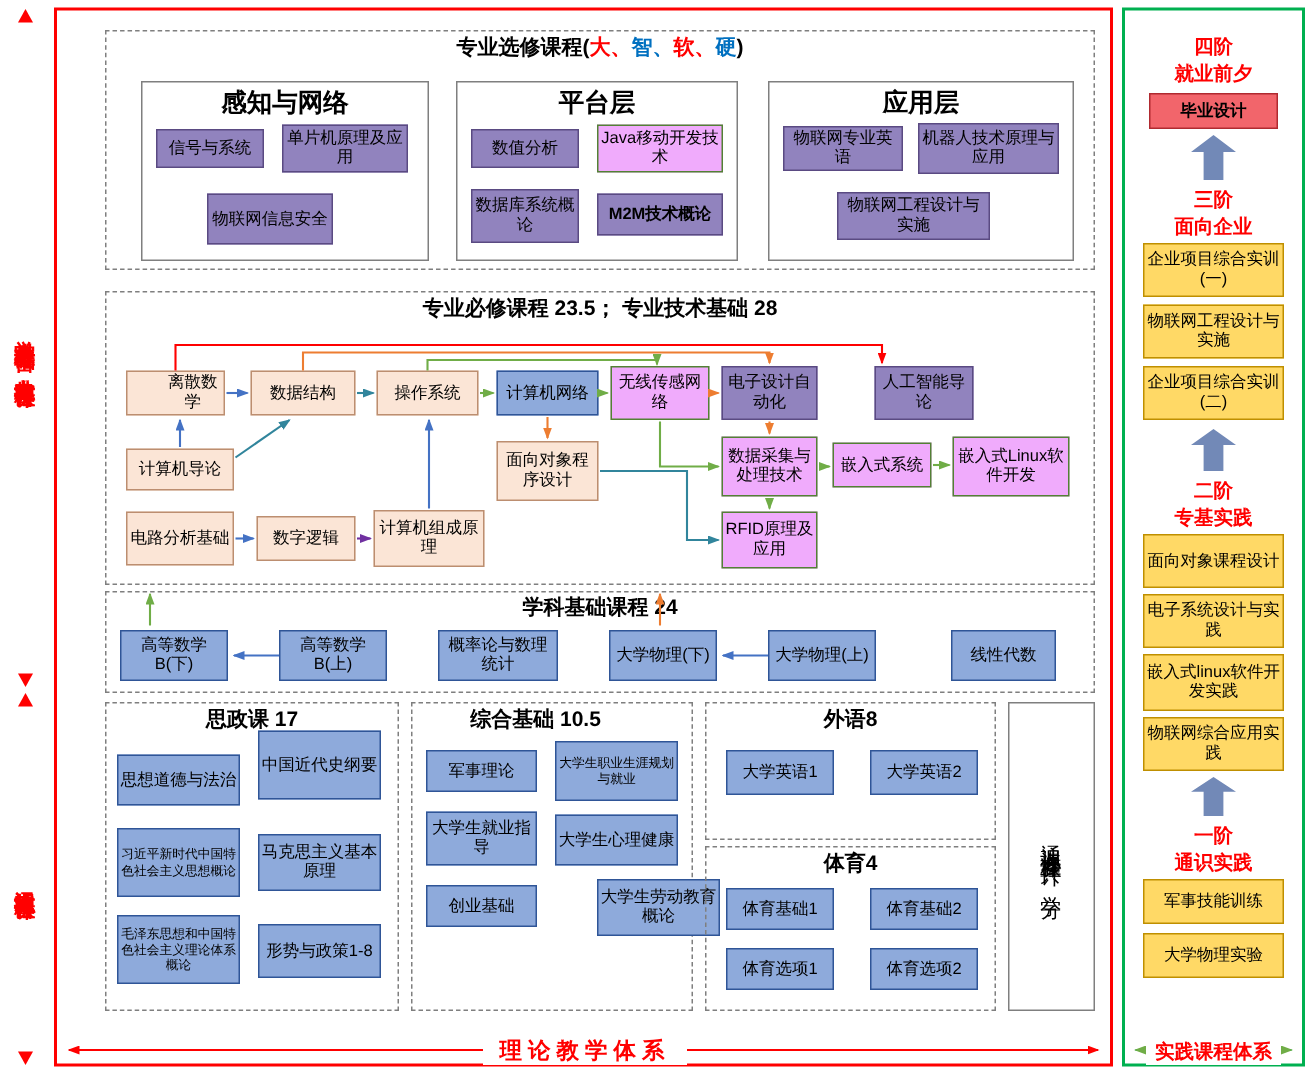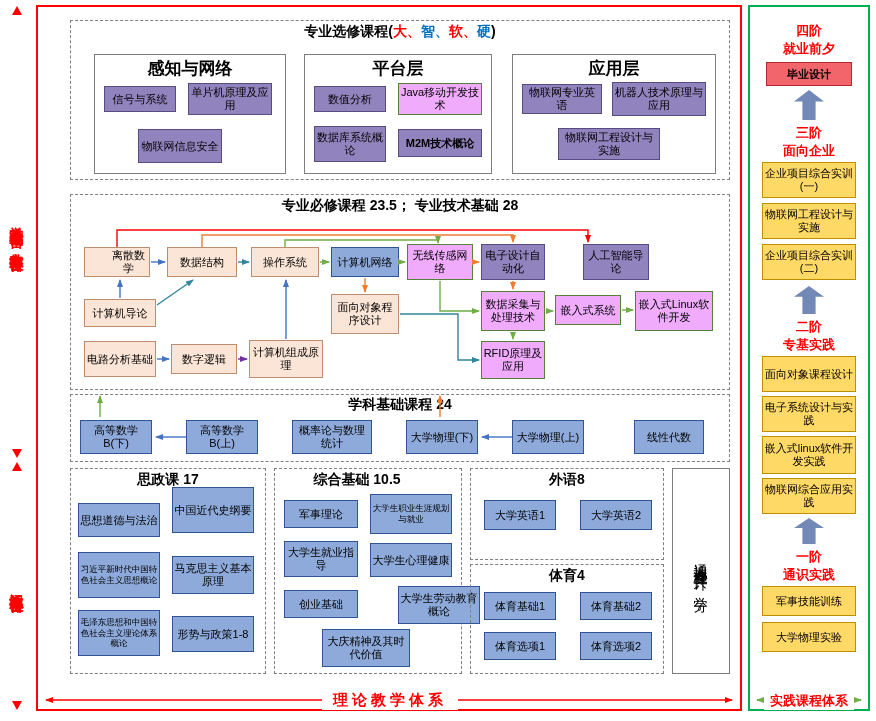--- a/index.html
+++ b/index.html
@@ -116,21 +116,20 @@
   <div class="box blue" style="left:172px;top:616px;width:82px;height:36px;">形势与政策1-8</div>
 
   <div class="sec" style="left:274px;top:468px;width:188px;height:206px;"></div>
   <div class="ttl" style="left:274px;top:471px;width:166px;">综合基础 10.5</div>
   <div class="box blue" style="left:284px;top:500px;width:74px;height:28px;">军事理论</div>
   <div class="box blue xs" style="left:370px;top:494px;width:82px;height:40px;">大学生职业生涯规划与就业</div>
   <div class="box blue" style="left:284px;top:541px;width:74px;height:36px;">大学生就业指导</div>
   <div class="box blue" style="left:370px;top:543px;width:82px;height:34px;">大学生心理健康</div>
   <div class="box blue" style="left:284px;top:590px;width:74px;height:28px;">创业基础</div>
   <div class="box blue" style="left:370px;top:586px;width:82px;height:38px;margin-left:28px;">大学生劳动教育概论</div>
-  <div class="box blue" style="left:322px;top:629px;width:88px;height:38px;">大庆精神及其时代价值</div>
 
   <div class="sec" style="left:470px;top:468px;width:194px;height:92px;"></div>
   <div class="ttl" style="left:470px;top:471px;width:194px;">外语8</div>
   <div class="box blue" style="left:484px;top:500px;width:72px;height:30px;">大学英语1</div>
   <div class="box blue" style="left:580px;top:500px;width:72px;height:30px;">大学英语2</div>
 
   <div class="sec" style="left:470px;top:564px;width:194px;height:110px;"></div>
   <div class="ttl" style="left:470px;top:567px;width:194px;">体育4</div>
   <div class="box blue" style="left:484px;top:592px;width:72px;height:28px;">体育基础1</div>
   <div class="box blue" style="left:580px;top:592px;width:72px;height:28px;">体育基础2</div>

